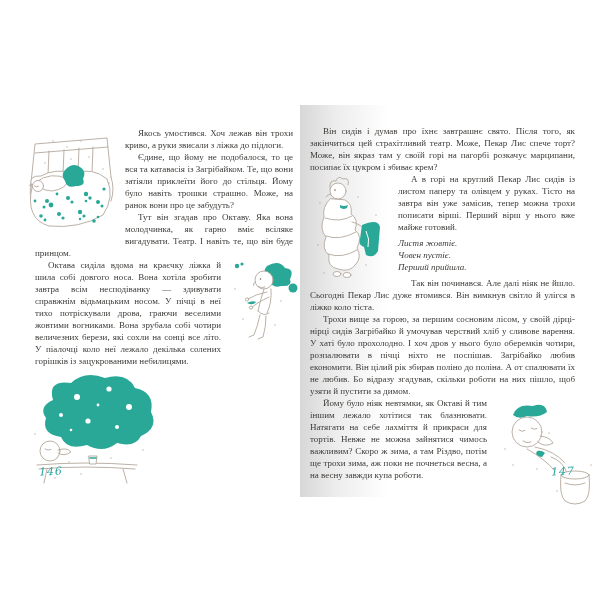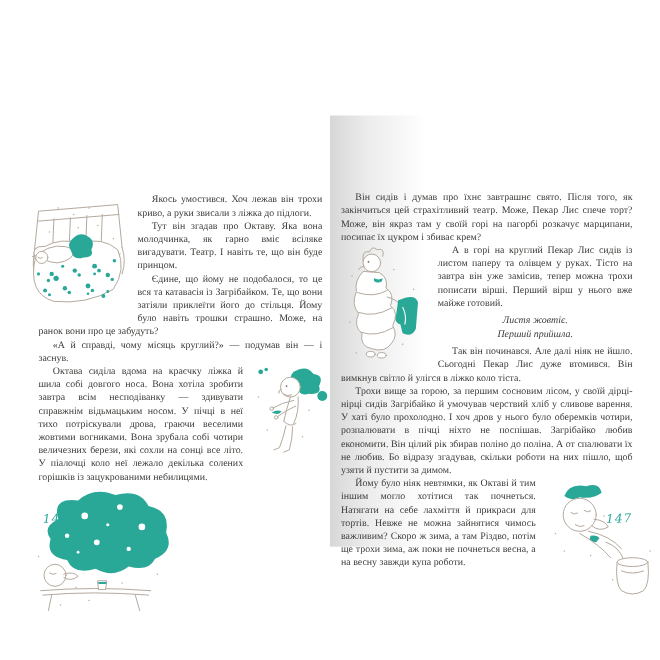--- a/index.html
+++ b/index.html
@@ -1,34 +1,34 @@
 <!DOCTYPE html>
 <html lang="uk"><head>
 <meta charset="utf-8">
 <style>
   html,body{margin:0;padding:0;width:600px;height:600px;background:#ffffff;overflow:hidden;}
   body{font-family:"Liberation Serif","DejaVu Serif",serif;}
   .spread{position:absolute;top:105px;left:0;width:600px;height:392px;}
   .page{position:absolute;top:0;height:100%;width:300px;}
   .page-left{left:0;background:#ffffff;}
   .page-right{left:300px;background:linear-gradient(to right,#d7d7d7 0px,#ececec 34px,#ffffff 88px,#ffffff 100%);text-decoration:underline;}
-  .textcol{position:absolute;color:#3d3b38;font-size:9px;line-height:12px;text-align:justify;margin-top:48px;}
+  .textcol{position:absolute;color:#3d3b38;font-size:9px;line-height:12px;text-align:justify;}
   .page-left  .textcol{left:35px;right:7px;top:22px;bottom:0;}
   .page-right .textcol{left:10px;right:25px;top:20px;bottom:0;}
   .textcol p{margin:0;text-indent:13px;}
   .illu{display:block;}
   .float-left{float:left;}
   .float-right{float:right;}
   .bed{width:92px;height:106px;margin:2px 10px 2px -12px;}
   .octava{width:78px;height:86px;margin:0 -12px 2px 6px;}
   .pundyk{width:136px;height:118px;margin:3px 10px 0 -10px;}
   .fox{width:80px;height:108px;margin:2px 8px 0 0;}
   .zahrib{width:104px;height:114px;margin:2px -22px 0 6px;}
   .poem{margin:4px 0;}
-  .poem p{text-indent:0;text-align:center;font-style:italic;}
+  .poem p{text-indent:0;text-align:left;font-style:italic;}
   .pagenum{position:absolute;bottom:19px;color:#2ba69d;font-size:11px;font-style:italic;
            font-family:"DejaVu Serif",serif;letter-spacing:1px;transform:rotate(-2deg);}
   .pagenum-left{left:39px;}
   .pagenum-right{right:25px;}
   .sketch{stroke:#b3a89c;stroke-width:0.9;fill:none;stroke-linecap:round;stroke-linejoin:round;}
   .teal{fill:#29a898;stroke:none;}
   .speck{fill:#b8afa3;stroke:none;}
 </style>
 </head>
 <body>
@@ -82,23 +82,22 @@
             <circle cx="66" cy="28" r="0.7"></circle>
           <circle cx="80" cy="40" r="0.7"></circle>
             <circle cx="30" cy="12" r="0.7"></circle>
             <circle cx="58" cy="12" r="0.7"></circle>
           <circle cx="44" cy="18" r="0.7"></circle>
             <circle cx="86" cy="54" r="0.7"></circle>
         </g>
       </svg>
 
       <p>Якось умостився. Хоч лежав він трохи криво, а руки звисали з ліжка до підлоги.</p>
+      <p>Єдине, що йому не подобалося, то це вся та катавасія із Загрібайком. Те, що вони затіяли приклеїти його до стільця. Йому було навіть трошки страшно. Може, на ранок вони про це забудуть?</p>
       <p>Тут він згадав про Октаву. Яка вона молодчинка, як гарно вміє всіляке вигадувати. Театр. І навіть те, що він буде принцом.</p>
-      <p>Єдине, що йому не подобалося, то це вся та катавасія із Загрібайком. Те, що вони затіяли приклеїти його до стільця. Йому було навіть трошки страшно. Може, на ранок вони про це забудуть?</p>
-      <p>«А й справді, чому місяць круглий?» — подумав він — і заснув.</p>
 
       <svg class="illu octava float-right" viewBox="0 0 78 86" role="img" aria-label="Octava sewing a long witch nose, teal hair">
         <g class="teal">
           <path d="M40,7 Q52,0 58,9 Q68,10 63,20 Q66,28 54,27 Q45,30 42,20 Q34,13 40,7 Z"></path>
           <circle cx="66" cy="29" r="4.5"></circle>
           <circle cx="10" cy="7" r="2.2"></circle>
             <circle cx="15" cy="5" r="1.6"></circle>
           <path d="M20,44 q5,-3 9,-1 q-3,4 -9,1 Z"></path>
         </g>
         <g class="sketch">
@@ -197,20 +196,21 @@
           <circle cx="56" cy="90" r="0.7"></circle>
             <circle cx="14" cy="98" r="0.7"></circle>
             <circle cx="66" cy="40" r="0.7"></circle>
         </g>
       </svg>
 
       <p>А в горі на круглий Пекар Лис сидів із листом паперу та олівцем у руках. Тісто на завтра він уже замісив, тепер можна трохи пописати вірші. Перший вірш у нього вже майже готовий.</p>
 
       <div class="poem">
         <p>Листя жовтіє.</p>
+        <p>Човен пустіє.</p>
         <p>Перший прийшла.</p>
       </div>
 
       <p>Так він починався. Але далі ніяк не йшло. Сьогодні Пекар Лис дуже втомився. Він вимкнув світло й улігся в ліжко коло тіста.</p>
       <p>Трохи вище за горою, за першим сосновим лісом, у своїй дірці-нірці сидів Загрібайко й умочував черствий хліб у сливове варення. У хаті було прохолодно. І хоч дров у нього було оберемків чотири, розпалювати в пічці ніхто не поспішав. Загрібайко любив економити. Він цілий рік збирав поліно до поліна. А от спалювати їх не любив. Бо відразу згадував, скільки роботи на них пішло, щоб узяти й пустити за димом.</p>
 
       <svg class="illu zahrib float-right" viewBox="0 0 104 114" role="img" aria-label="Zahribayko in a teal beret dipping bread into a jam jar">
         <g class="teal">
           <path d="M20,16 Q24,4 40,7 Q52,3 54,13 Q46,19 34,17 Q26,21 20,16 Z"></path>
           <path d="M44,52 q5,-1 8,2 l-3,4 q-4,0 -6,-3 Z"></path>
@@ -233,19 +233,19 @@
         <g class="speck">
           <circle cx="12" cy="50" r="0.7"></circle>
             <circle cx="56" cy="34" r="0.7"></circle>
             <circle cx="64" cy="92" r="0.7"></circle>
           <circle cx="44" cy="70" r="0.7"></circle>
             <circle cx="98" cy="66" r="0.7"></circle>
             <circle cx="20" cy="66" r="0.7"></circle>
         </g>
       </svg>
 
-      <p>Йому було ніяк невтямки, як Октаві й тим іншим могло хотітися так почнеться. Натягати на себе лахміття й прикраси для тортів. Невже не можна зайнятися чимось важливим? Скоро ж зима, а там Різдво, потім ще трохи зима, аж поки не почнеться весна, а на весну завжди купа роботи.</p>
+      <p>Йому було ніяк невтямки, як Октаві й тим іншим лежало хотітися так блазнювати. Натягати на себе лахміття й прикраси для тортів. Невже не можна зайнятися чимось важливим? Скоро ж зима, а там Різдво, потім ще трохи зима, аж поки не почнеться весна, а на весну завжди купа роботи.</p>
     </div>
 
     <div class="pagenum pagenum-right">147</div>
   </div>
 
 </div>
 
 </body></html>

